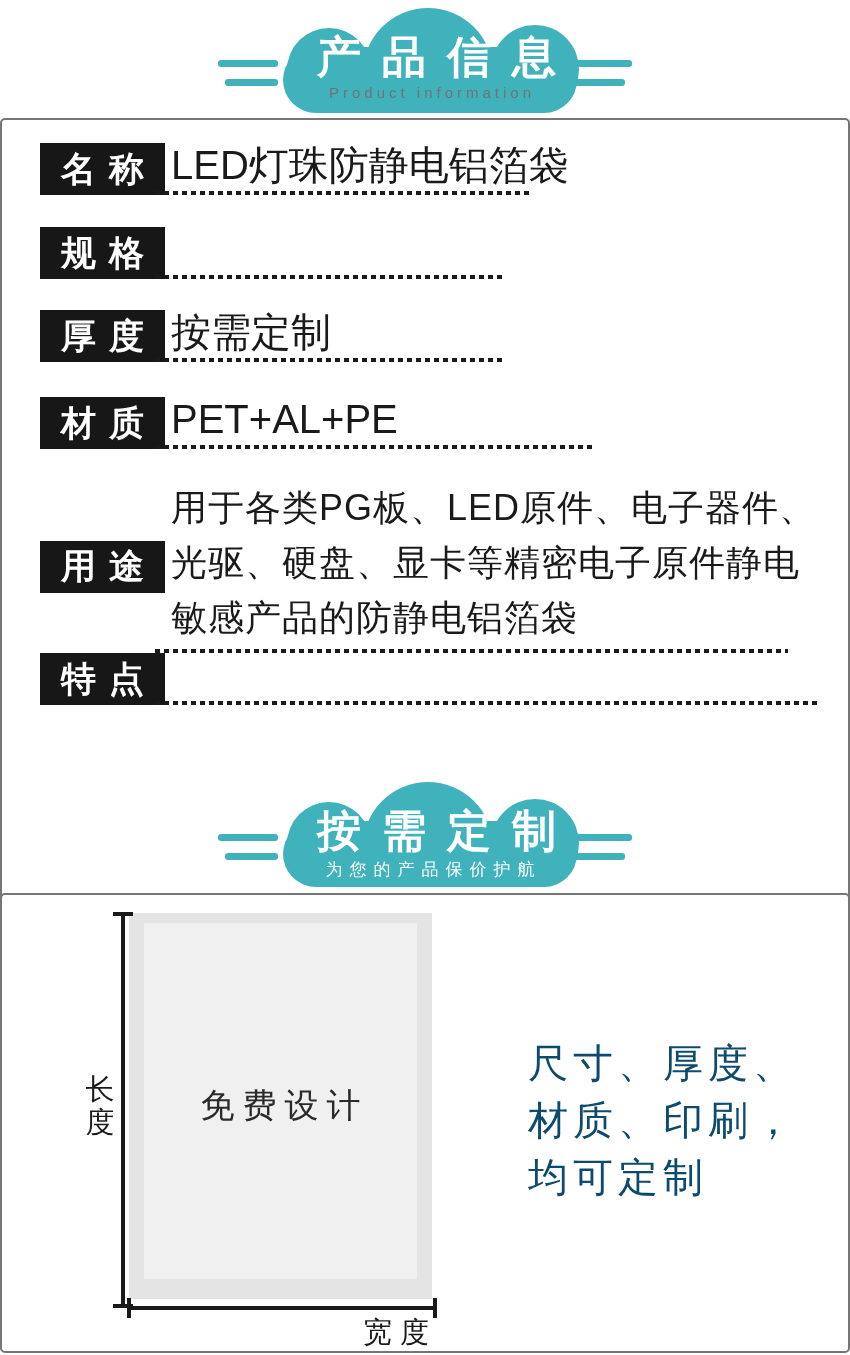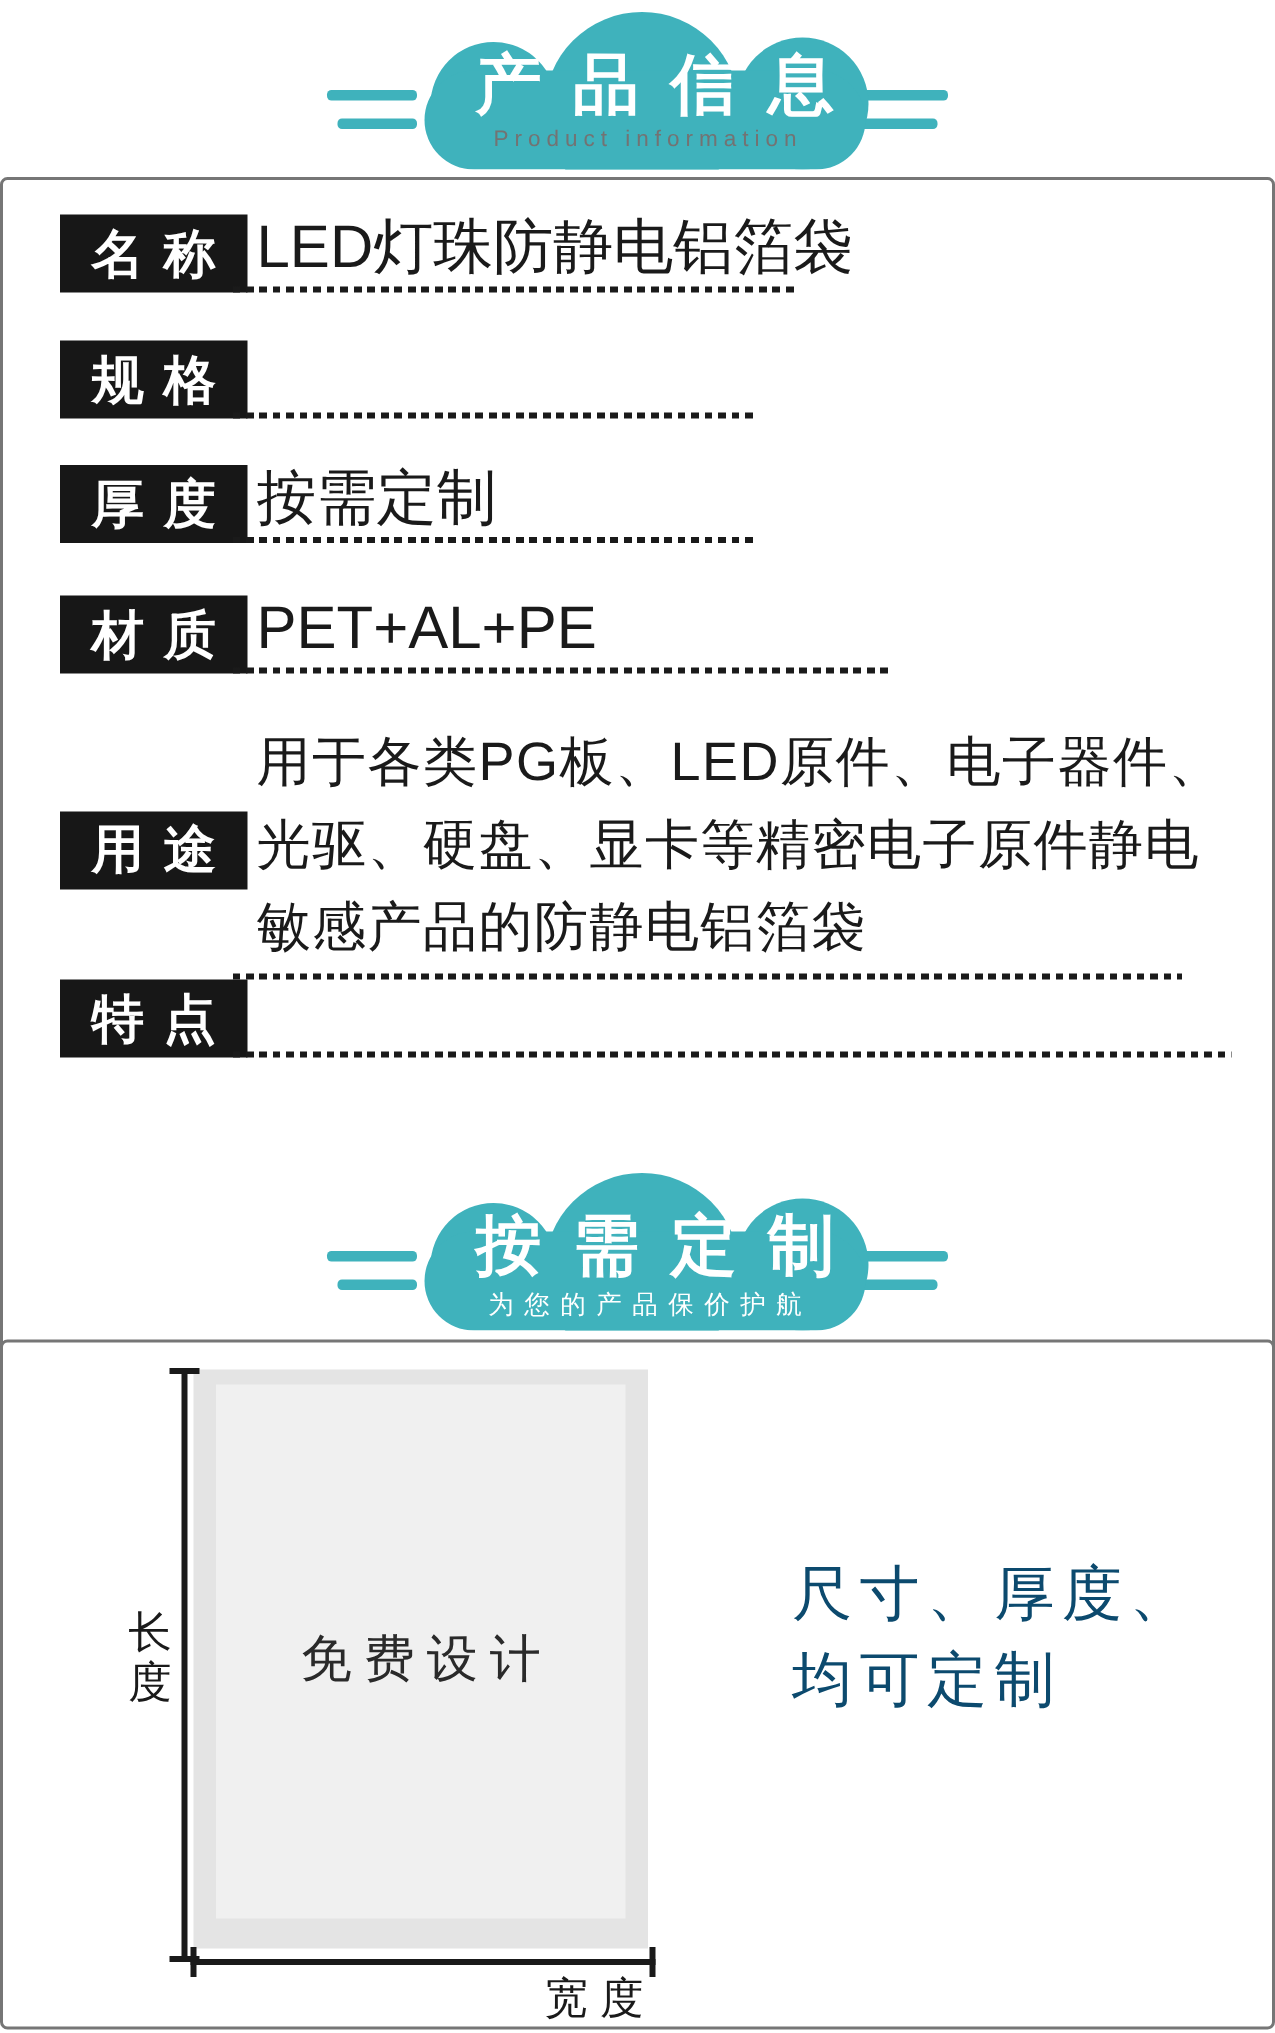--- a/index.html
+++ b/index.html
@@ -186,17 +186,18 @@
     <div class="bag">
       <div class="bag-inner"></div>
       <div class="bag-text">免费设计</div>
     </div>
     <div class="dim-v"></div>
     <div class="dim-h"></div>
     <div class="len-label">长度</div>
     <div class="wid-label">宽度</div>
     <div class="custom-text">
       <div>尺寸、厚度、</div>
+      <div>材质、印刷，</div>
       <div>均可定制</div>
     </div>
   </div>
 
 </div>
 
 </body></html>

